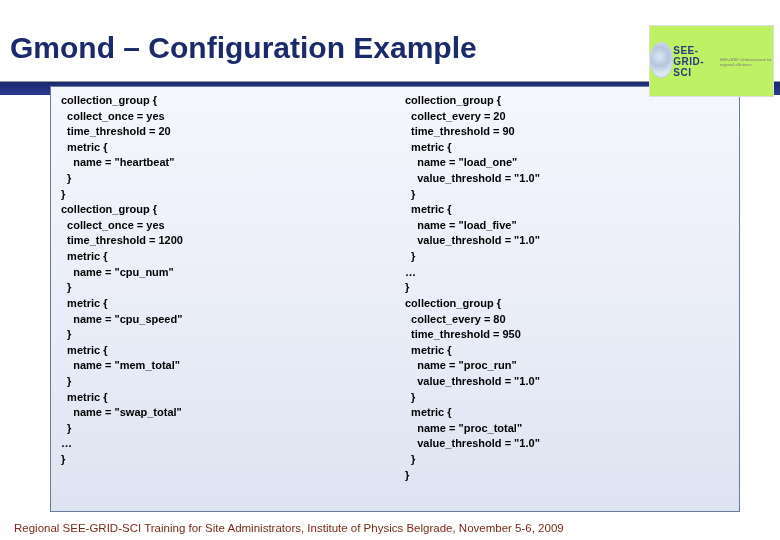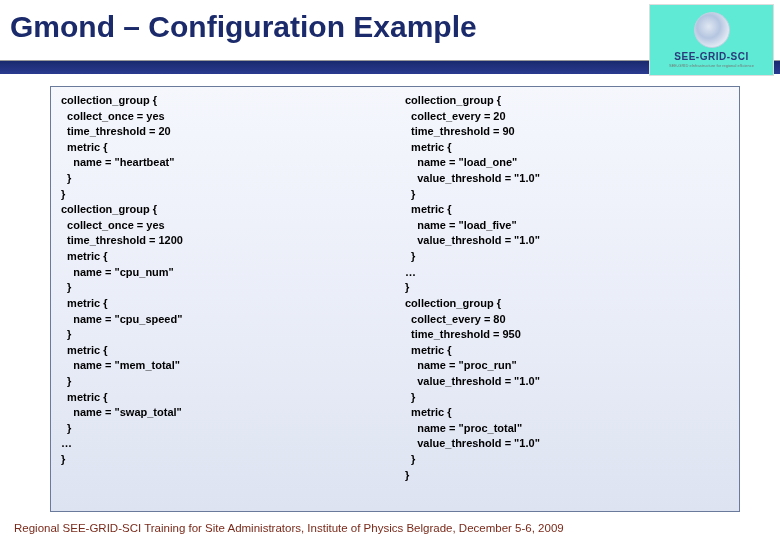--- a/index.html
+++ b/index.html
@@ -9,20 +9,21 @@
     background: #fff;
     font-family: Verdana, Arial, sans-serif;
     position: relative;
     overflow: hidden;
   }
   .header-bar {
     width: 100%;
     height: 75px;
     position: relative;
     background: #fff;
+    margin-top: 21px;
   }
   .title {
     font-size: 30px;
     font-weight: bold;
     color: #1b2a6b;
     padding: 10px 0 0 10px;
     letter-spacing: 0px;
   }
   .blue-strip {
     position: absolute;
@@ -32,27 +33,27 @@
     height: 14px;
     background: linear-gradient(to bottom, #1a2a6f 0%, #2a3a8f 100%);
     border-top: 1px solid #999;
   }
   .logo-box {
     position: absolute;
     top: 4px;
     right: 6px;
     width: 125px;
     height: 72px;
-    background: #5eead4;
+    background: #bef264;
     border: 1px solid #ddd;
     z-index: 5;
     display: flex;
-    flex-direction: column;
+    flex-direction: row;
     align-items: center;
-    justify-content: center;
+    justify-content: flex-end;
   }
   .logo-swirl {
     width: 36px;
     height: 36px;
     border-radius: 50%;
     background: radial-gradient(circle at 40% 40%, #dfe7f2 0%, #b5c5e0 40%, #dfe7f2 70%);
     border: 1px solid #c5d0e4;
     margin-bottom: 3px;
   }
   .logo-text {
@@ -158,13 +159,13 @@
     name = "proc_run"
     value_threshold = "1.0"
   }
   metric {
     name = "proc_total"
     value_threshold = "1.0"
   }
 }</div>
 </div>
 
-<div class="footer">Regional SEE-GRID-SCI Training for Site Administrators, Institute of Physics Belgrade, December 5-6, 2009</div>
+<div class="footer">Regional SEE-GRID-SCI Training for Site Administrators, Institute of Physics Belgrade, November 5-6, 2009</div>
 
 </body></html>

